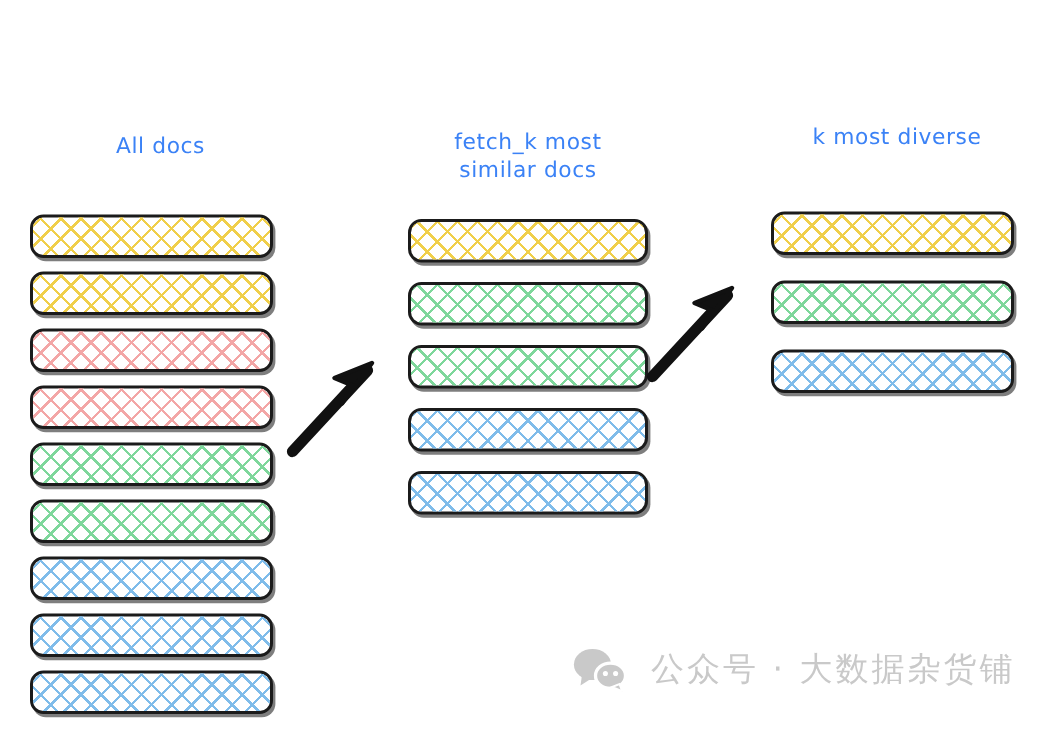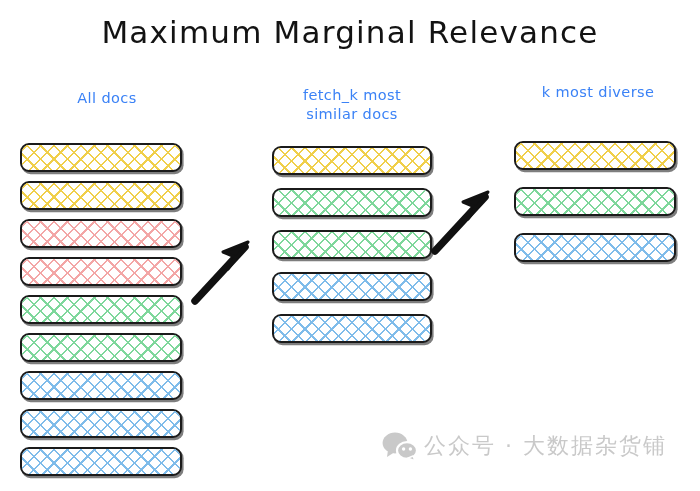--- a/index.html
+++ b/index.html
@@ -109,38 +109,37 @@
   #arrow-1 { left: 192px; top: 236px; }
   #arrow-2 { left: 432px; top: 186px; }
 
   
   #watermark {
     position: absolute;
     left: 382px;
     top: 431px;
     display: flex;
     align-items: center;
-    gap: 6px;
+    gap: 16px;
     opacity: 1;
   }
   #watermark .wm-text {
     font-family: "DejaVu Sans", sans-serif;
     font-size: 22px;
     color: #c9c9c9;
     letter-spacing: 2px;
     white-space: nowrap;
   }
   #watermark .wm-logo { display: block; }
 </style>
 </head>
 <body>
 
 <div id="canvas">
 
-  <div class="title">Maximum Marginal Relevance</div>
 
   <div class="col-head" id="head-all">All docs</div>
 
   <div class="col-head" id="head-k">k most diverse</div>
 
   <div class="col-head" id="head-fetch">fetch_k most
 similar docs</div>
 
   <div class="col" id="col-all">
       <div class="doc-bar c-yellow"></div>

